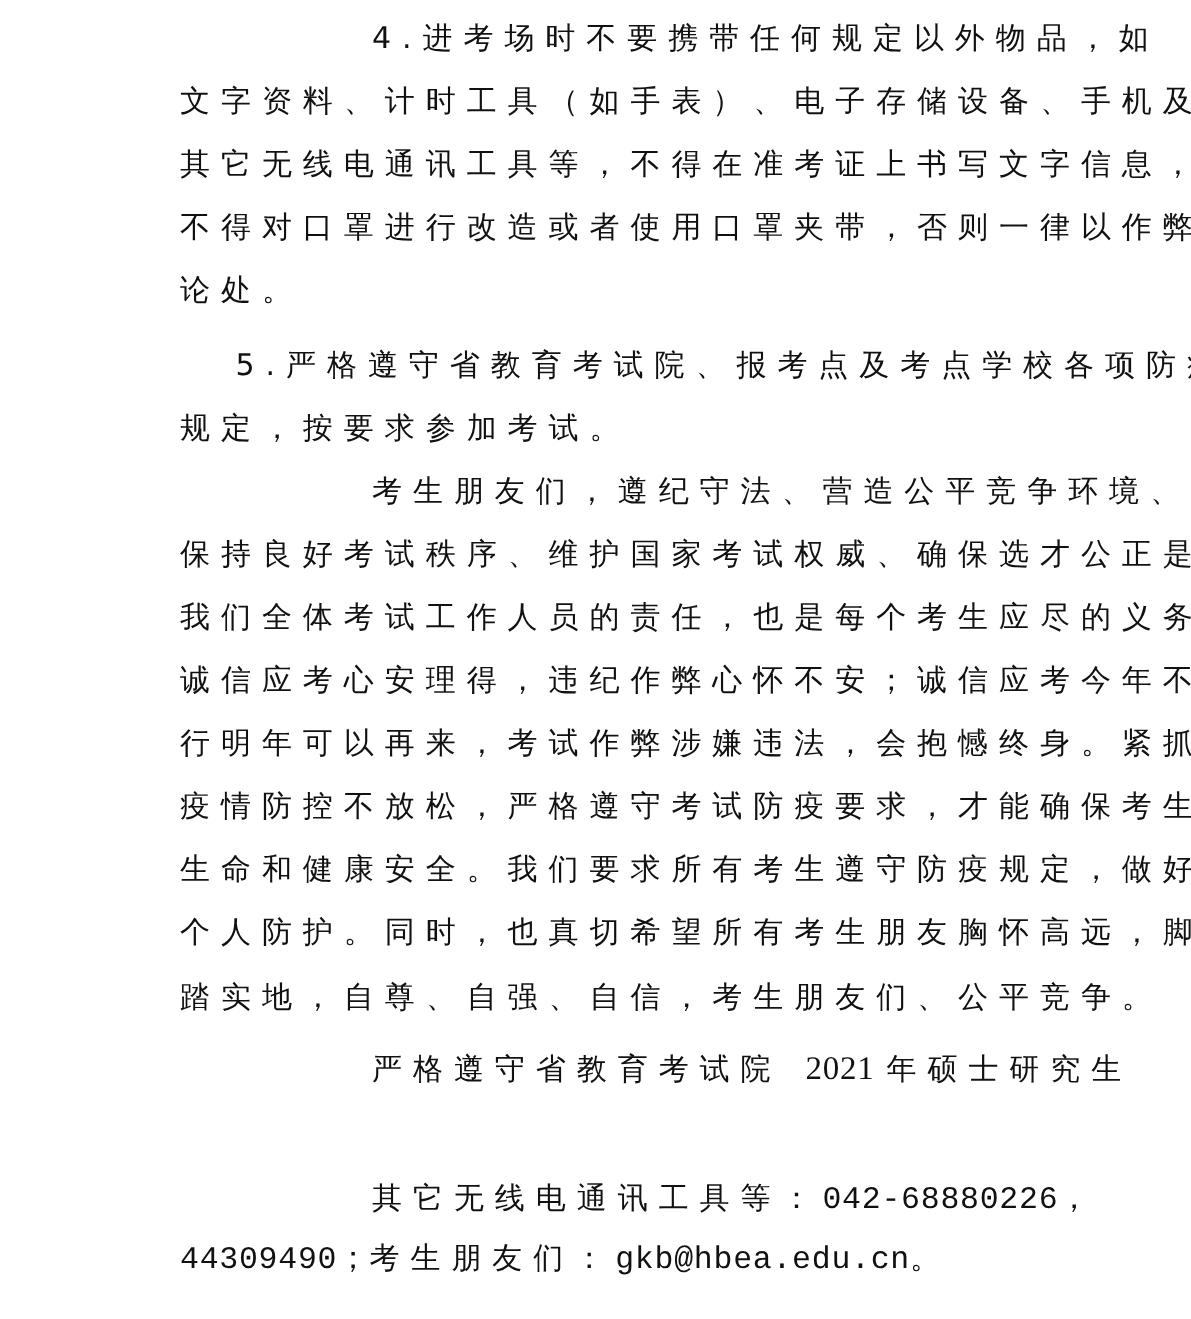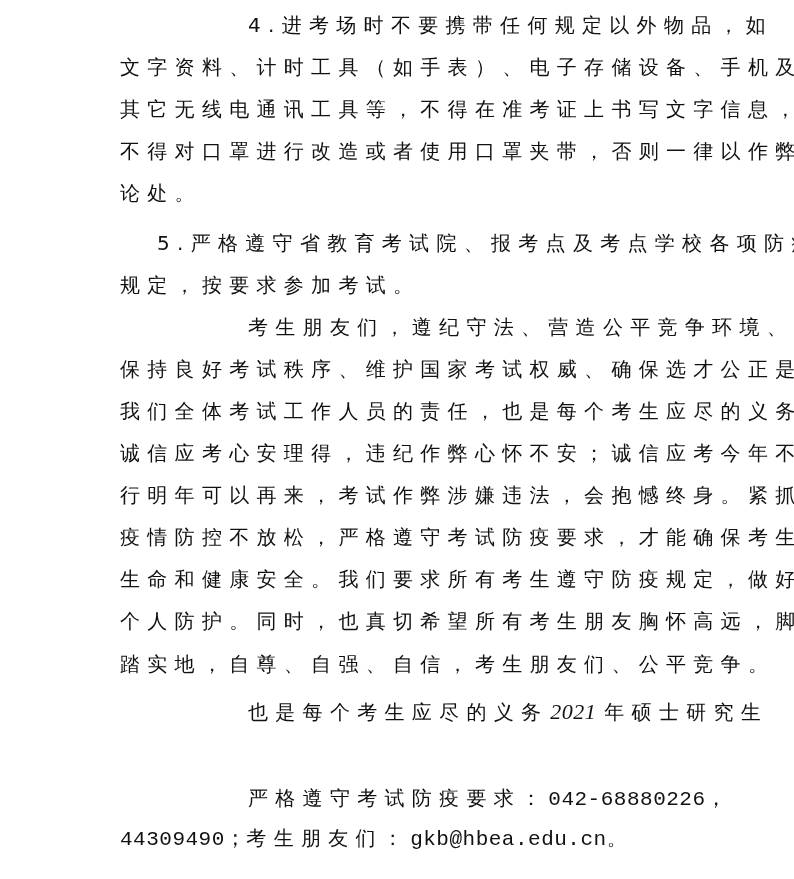--- a/index.html
+++ b/index.html
@@ -75,25 +75,25 @@
   <div class="line" style="top:354px;">保持良好考试秩序、维护国家考试权威、确保选才公正是</div>
   <div class="line" style="top:396px;">我们全体考试工作人员的责任，也是每个考生应尽的义务。</div>
   <div class="line" style="top:438px;">诚信应考心安理得，违纪作弊心怀不安；诚信应考今年不</div>
   <div class="line" style="top:480px;">行明年可以再来，考试作弊涉嫌违法，会抱憾终身。紧抓</div>
   <div class="line" style="top:522px;">疫情防控不放松，严格遵守考试防疫要求，才能确保考生</div>
   <div class="line" style="top:564px;">生命和健康安全。我们要求所有考生遵守防疫规定，做好</div>
   <div class="line" style="top:606px;">个人防护。同时，也真切希望所有考生朋友胸怀高远，脚</div>
   <div class="line" style="top:649px;">踏实地，自尊、自强、自信，考生朋友们、公平竞争。</div>
 
   <div class="line" style="top:697px; left:248px;">
-    <span>也是每个考生应尽的义务</span><span class="serif-num" style="margin-left:2px;margin-right:8px;font-style:italic;">2021</span><span>年硕士研究生</span>
+    <span>严格遵守省教育考试院</span><span class="serif-num" style="margin-left:16px;margin-right:8px;">2021</span><span>年硕士研究生</span>
   </div>
 
   <div class="line" style="top:783px; left:248px;">
-    <span>严格遵守考试防疫要求：</span><span class="mono">042-68880226，</span>
+    <span>其它无线电通讯工具等：</span><span class="mono">042-68880226，</span>
   </div>
   <div class="line" style="top:823px;">
     <span class="mono">44309490；</span><span>考生朋友们：</span><span class="mono">gkb@hbea.edu.cn</span><span>。</span>
   </div>
 
   <div class="watermark">头条 @武汉理工大学</div>
 
 </div>
 
 </body></html>

